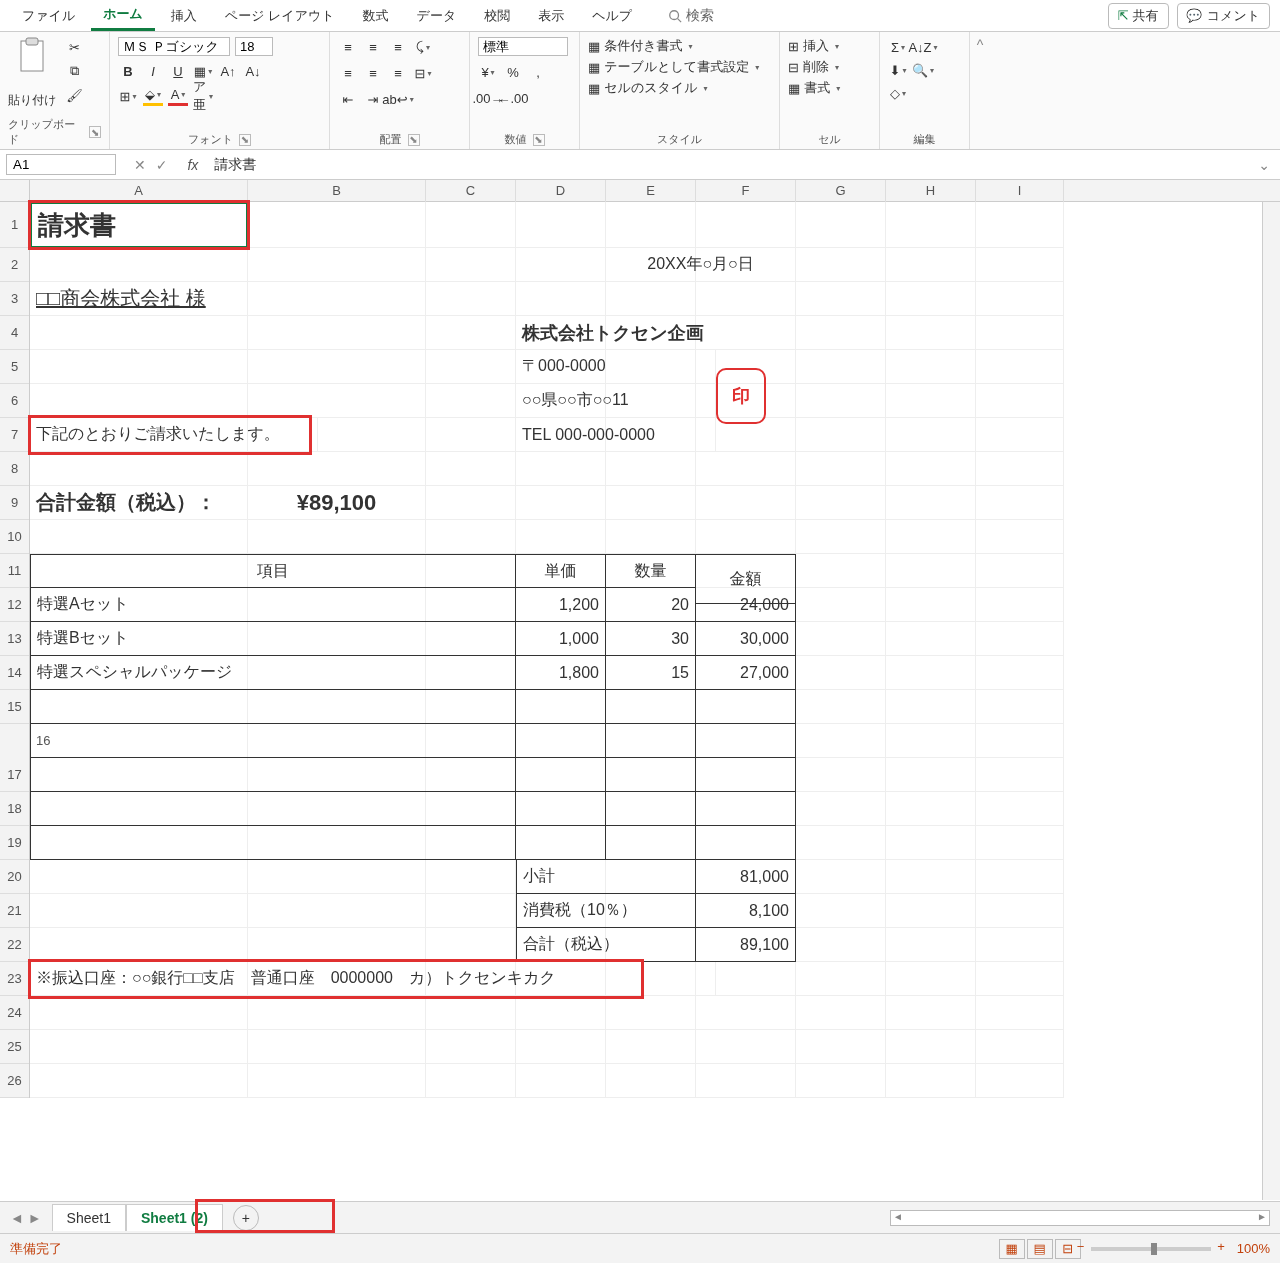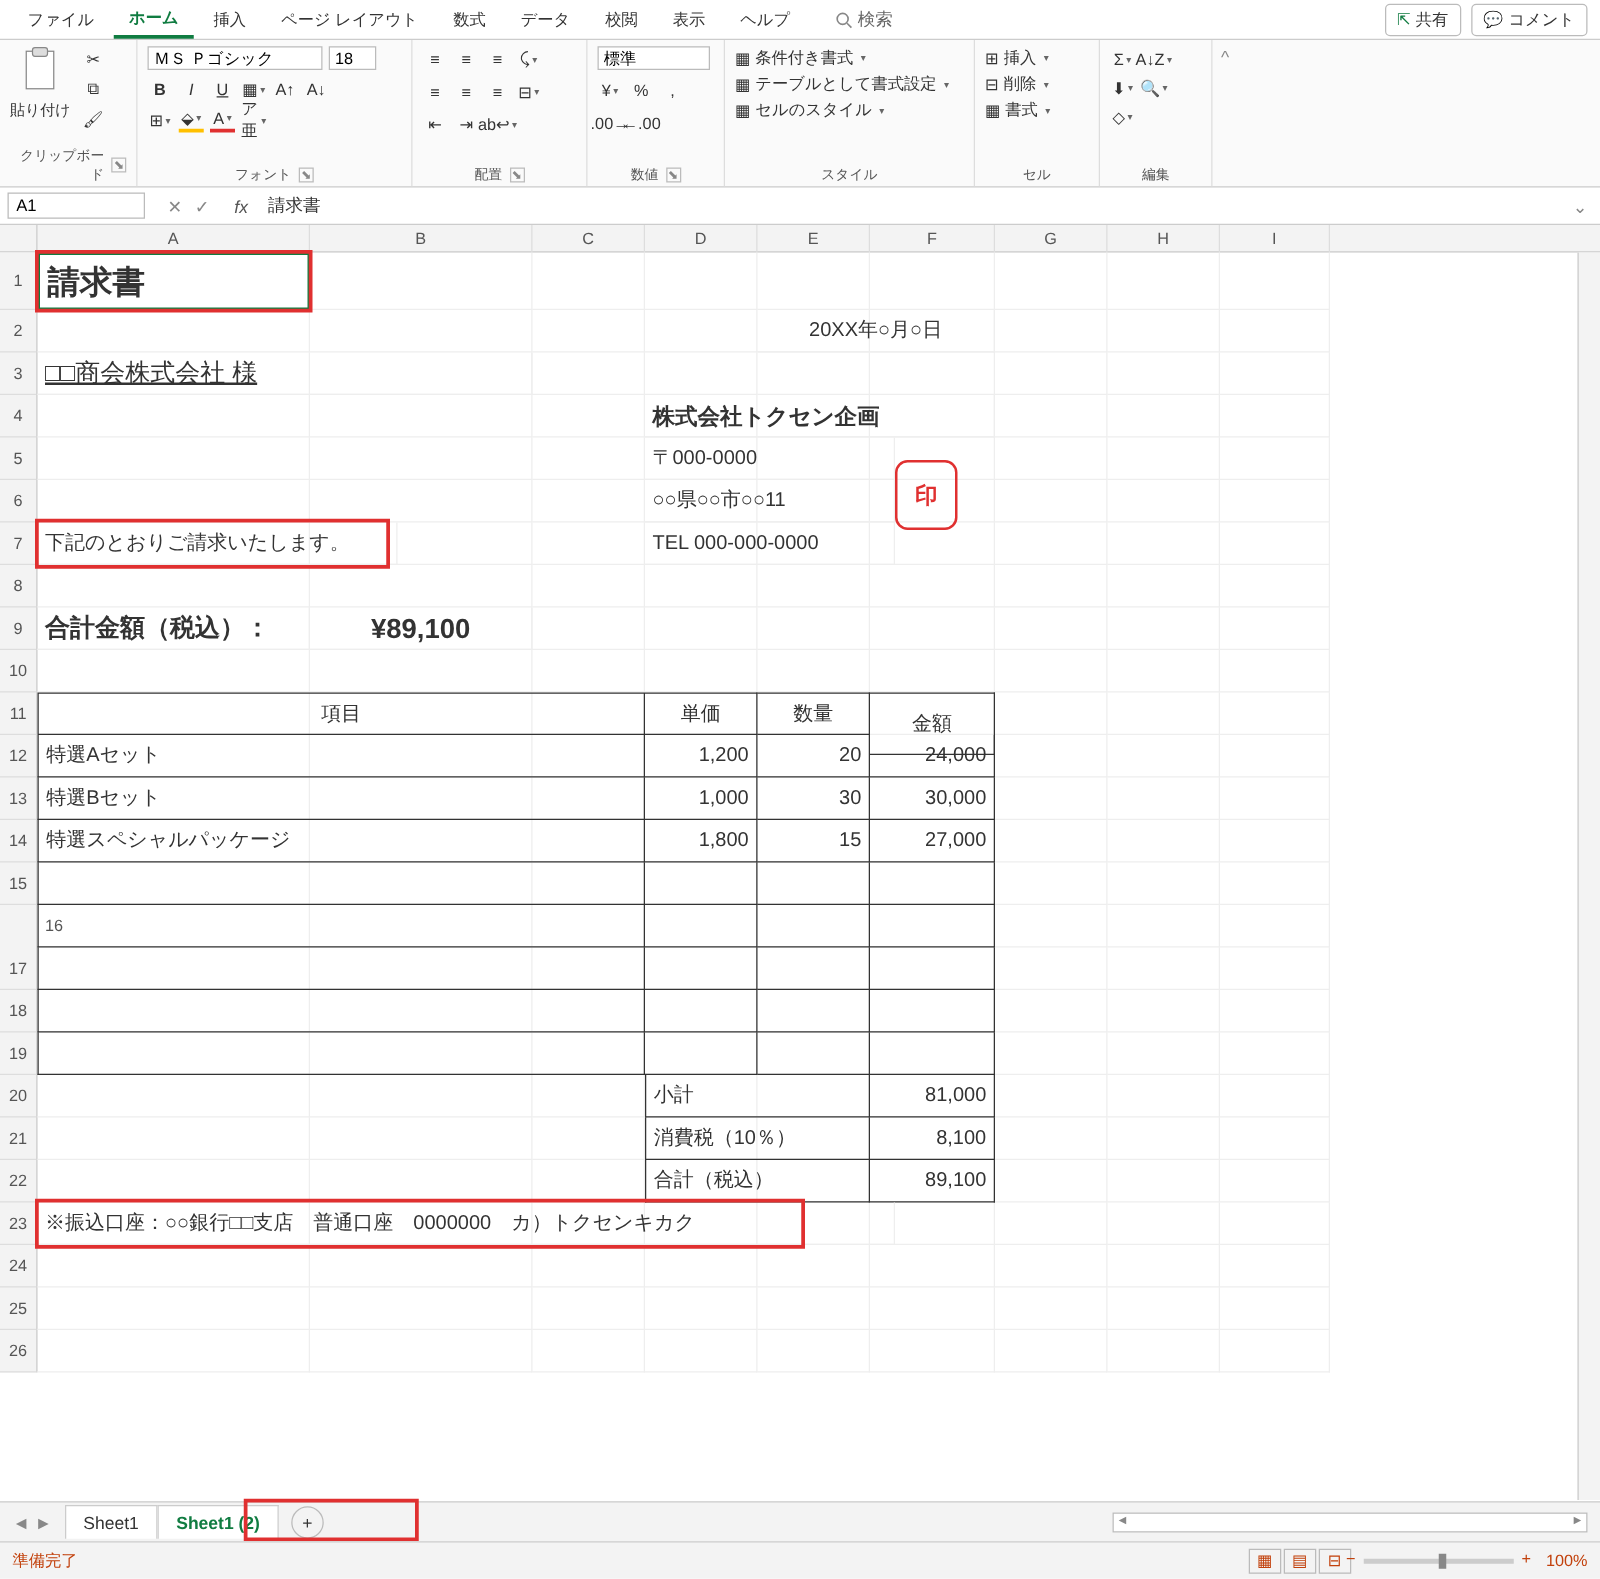--- a/index.html
+++ b/index.html
@@ -7,23 +7,23 @@
 .ribbon-tabs{display:flex;align-items:center;height:32px;border-bottom:1px solid #ccc;padding-left:10px;gap:4px;}
 .tab{padding:5px 12px;cursor:pointer;font-size:13px;}
 .tab.active{border-bottom:3px solid #107c41;color:#107c41;font-weight:bold;}
 .search-box{display:flex;align-items:center;margin-left:20px;color:#666;}
 .search-box svg{margin-right:4px;}
 .rt-right{margin-left:auto;display:flex;gap:8px;padding-right:10px;}
 .rt-btn{border:1px solid #bbb;border-radius:4px;padding:3px 9px;display:flex;align-items:center;gap:4px;font-size:13px;}
 .ribbon{display:flex;height:118px;border-bottom:1px solid #ccc;background:#fafafa;}
 .grp{border-right:1px solid #ddd;display:flex;flex-direction:column;justify-content:space-between;padding:5px 8px 2px;}
 .grp-body{display:flex;gap:8px;align-items:flex-start;flex:1;}
-.grp-label{text-align:right;font-size:11px;color:#555;padding-top:2px;display:flex;justify-content:center;align-items:center;gap:6px;}
+.grp-label{text-align:left;font-size:11px;color:#555;padding-top:2px;display:flex;justify-content:center;align-items:center;gap:6px;}
 .grp-label .dlg{font-size:10px;color:#888;border:1px solid #bbb;width:12px;height:12px;display:inline-flex;align-items:center;justify-content:center;}
-.vbtn{display:flex;flex-direction:column;align-items:center;font-size:12px;gap:7px;}
+.vbtn{display:flex;flex-direction:column;align-items:center;font-size:12px;gap:19px;}
 .mini-col{display:flex;flex-direction:column;gap:4px;font-size:13px;}
 .font-sel{border:1px solid #bbb;padding:1px 4px;background:#fff;font-size:13px;}
 .btn-row{display:flex;gap:5px;align-items:center;}
 .sq{width:20px;height:20px;display:inline-flex;align-items:center;justify-content:center;font-size:13px;border:0;background:none;}
 .dd::after{content:"▾";font-size:8px;margin-left:2px;color:#666;}
 .formula-bar{display:flex;align-items:center;height:30px;border-bottom:1px solid #ccc;}
 .name-box{width:110px;border:1px solid #bbb;margin:2px 6px;padding:2px 6px;background:#fff;}
 .fb-btns{display:flex;gap:10px;padding:0 12px;color:#888;}
 .fx{font-style:italic;padding:0 8px;color:#555;}
 .fb-input{flex:1;padding:2px 8px;}
@@ -115,21 +115,21 @@
     </div>
     <div class="grp-label">
         <span>クリップボード</span>
         <span class="dlg">⬊</span>
       </div>
   </div>
 
   <div class="grp" style="width:220px">
     <div class="grp-body" style="flex-direction:column;gap:5px">
       <div class="btn-row">
-        <input class="font-sel" style="width: 140px;" value="ＭＳ Ｐゴシック">
+        <input class="font-sel" style="width: 112px;" value="ＭＳ Ｐゴシック">
         <input class="font-sel" style="width: 38px;" value="18">
       </div>
       <div class="btn-row">
         <b class="sq">B</b>
         <i class="sq">I</i>
         <u class="sq">U</u>
         <span class="sq dd">▦</span>
         <span class="sq">A↑</span>
         <span class="sq">A↓</span>
       </div>

